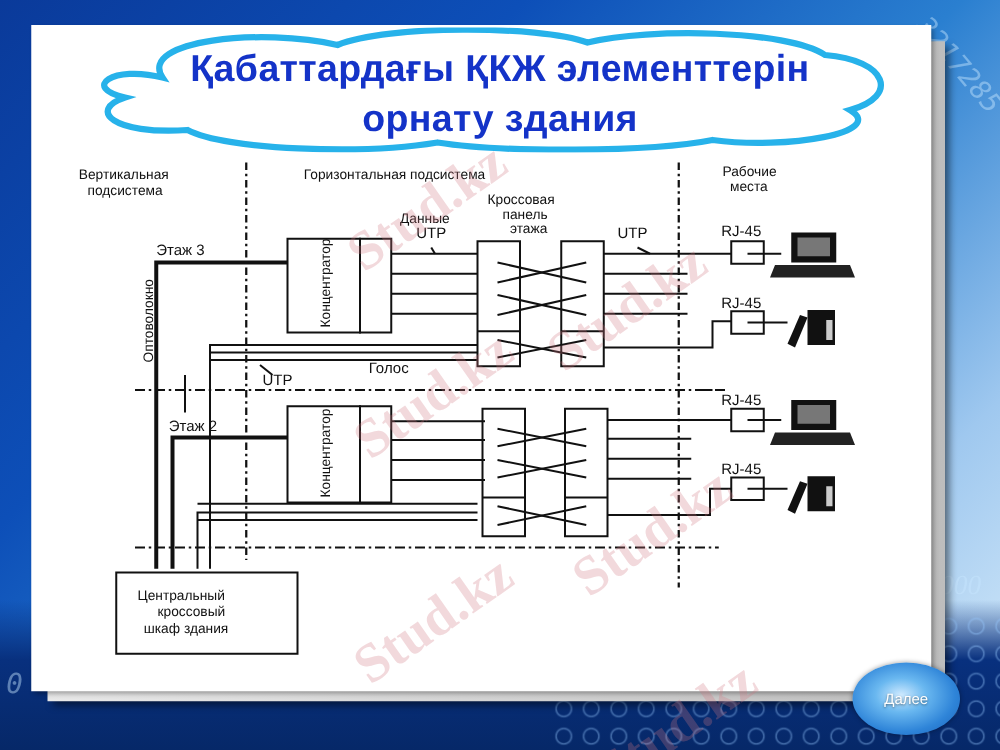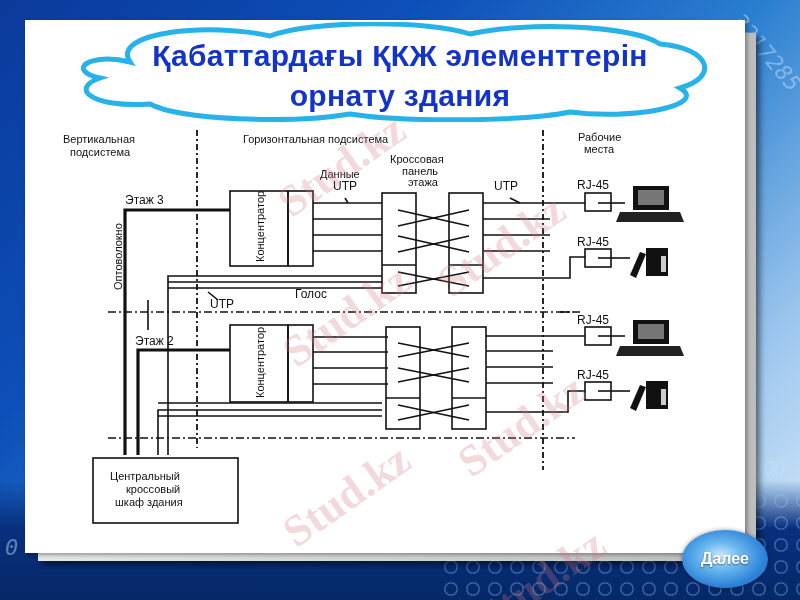--- a/index.html
+++ b/index.html
@@ -46,21 +46,21 @@
     white-space:nowrap; pointer-events:none;
   }
   .next-btn {
     position:absolute; left:682px; top:530px; width:86px; height:58px;
     border-radius:50%;
     background: radial-gradient(ellipse at 45% 45%, #cfeaff 0%, #6ab8f0 30%, #2e84d8 65%, #1a5fb5 100%);
     box-shadow: 0 0 4px rgba(0,0,0,.4);
     display:flex; align-items:center; justify-content:center; cursor:pointer;
   }
   .next-btn span {
-    color:#fff; font-weight:bold; font-size:16px; text-shadow:0 1px 2px rgba(0,0,0,.5);
+    color:#fff; font-weight:normal; font-size:12px; text-shadow:0 1px 2px rgba(0,0,0,.5);
   }
 </style>
 </head>
 <body>
 
 <div class="bg-bottom"></div>
 <div class="bg-rings"></div>
 <div class="bg-numbers" style="left:720px;top:40px;transform:rotate(50deg);">3217285</div>
 <div class="bg-numbers" style="left:752px;top:455px;font-family:Liberation Serif, serif;">000</div>
 <div class="bg-numbers" style="left:5px;top:535px;">0</div>

